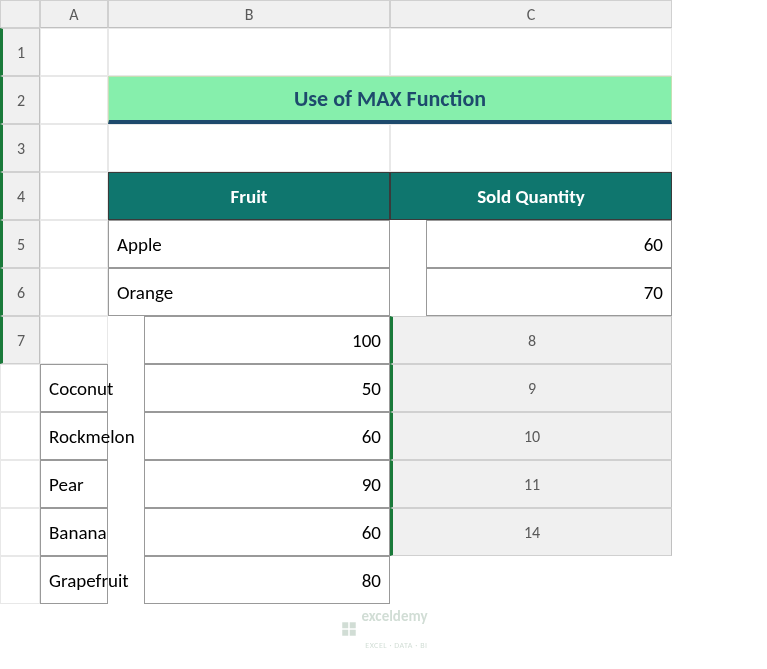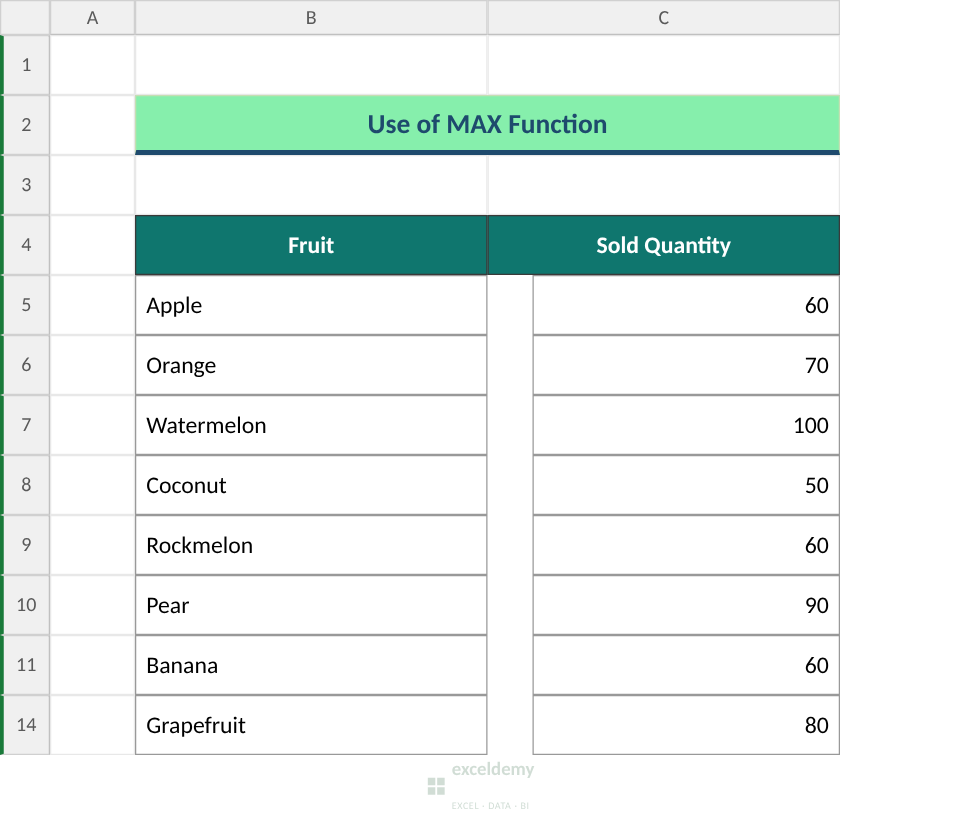--- a/index.html
+++ b/index.html
@@ -87,20 +87,21 @@
       position: absolute;
       bottom: 20px;
       left: 50%;
       transform: translateX(-50%);
       display: flex;
       align-items: center;
       gap: 4px;
       opacity: 0.25;
       color: #4a7a5a;
       font-size: 14px;
+      text-align: right;
     }
     .watermark-icon {
       width: 18px;
       height: 18px;
     }
     .watermark-text {
       display: flex;
       flex-direction: column;
       line-height: 1;
     }
@@ -147,21 +148,20 @@
   <div class="data-cell text">Apple</div>
   <div class="data-cell number">60</div>
 
   <div class="row-header active">6</div>
   <div class="cell"></div>
   <div class="data-cell text">Orange</div>
   <div class="data-cell number">70</div>
 
   <div class="row-header active">7</div>
   <div class="cell"></div>
-  <div class="data-cell text">Watermelon</div>
   <div class="data-cell number">100</div>
 
   <div class="row-header active">8</div>
   <div class="cell"></div>
   <div class="data-cell text">Coconut</div>
   <div class="data-cell number">50</div>
 
   <div class="row-header active">9</div>
   <div class="cell"></div>
   <div class="data-cell text">Rockmelon</div>

